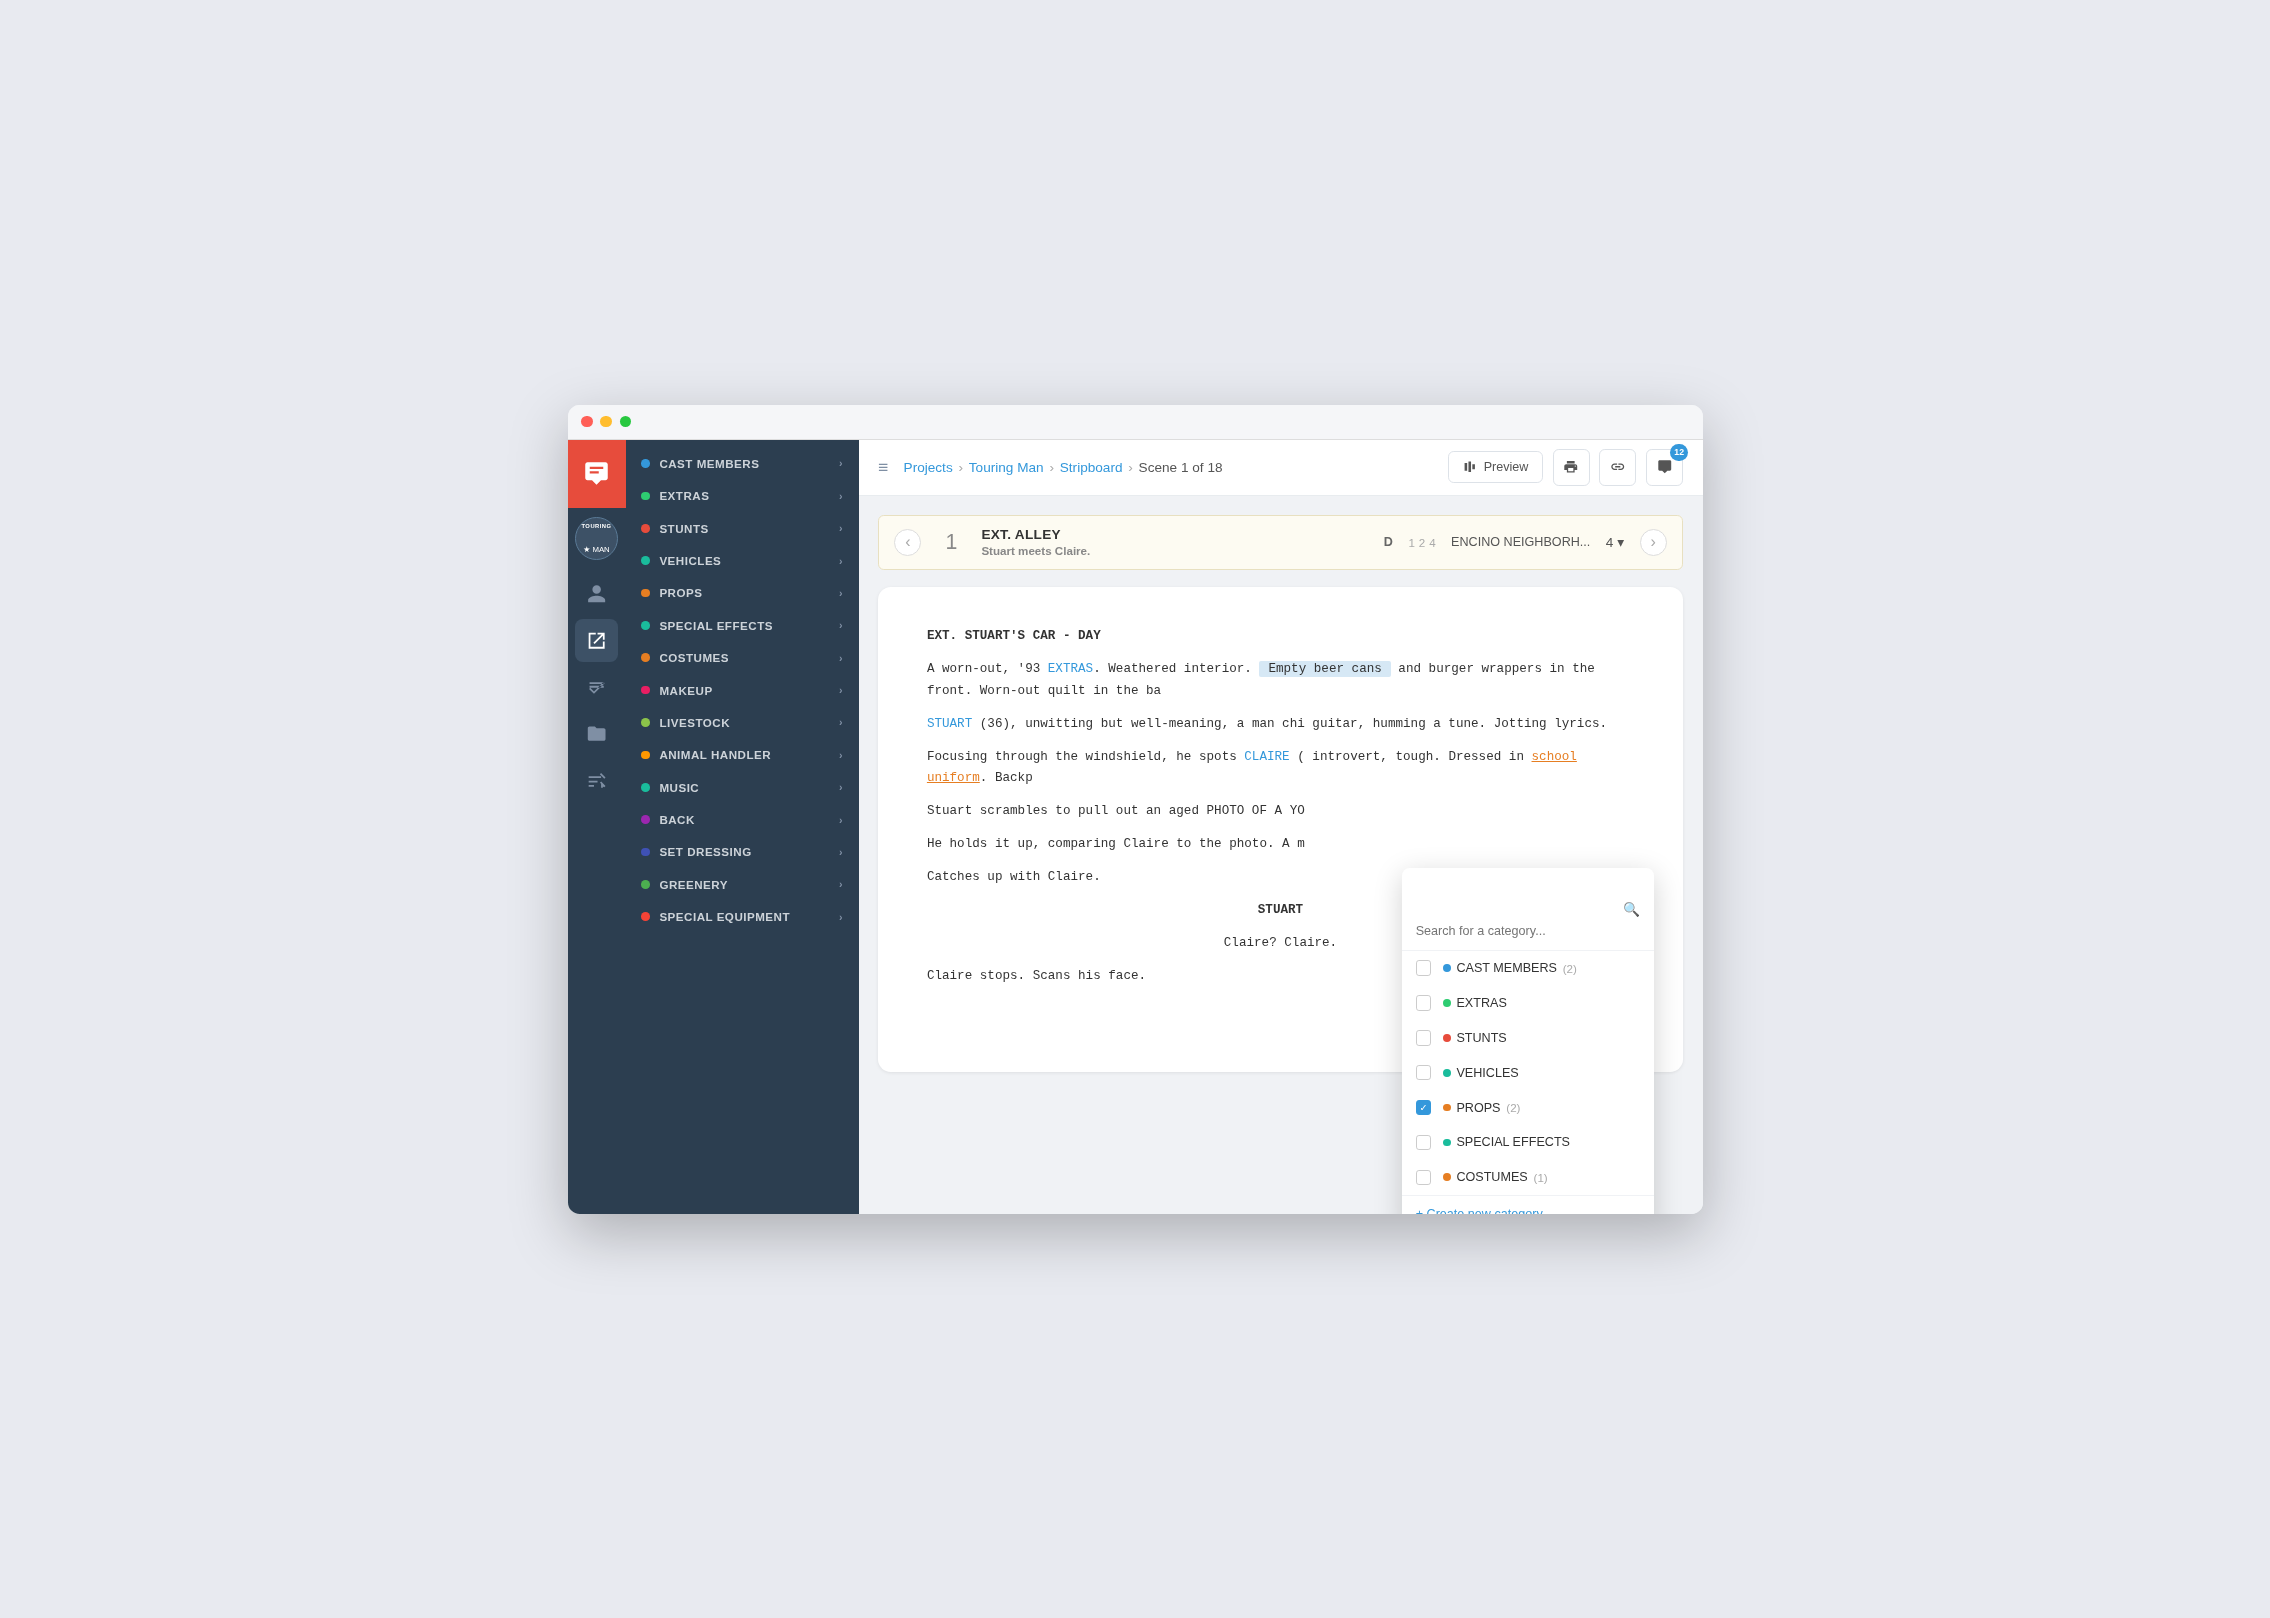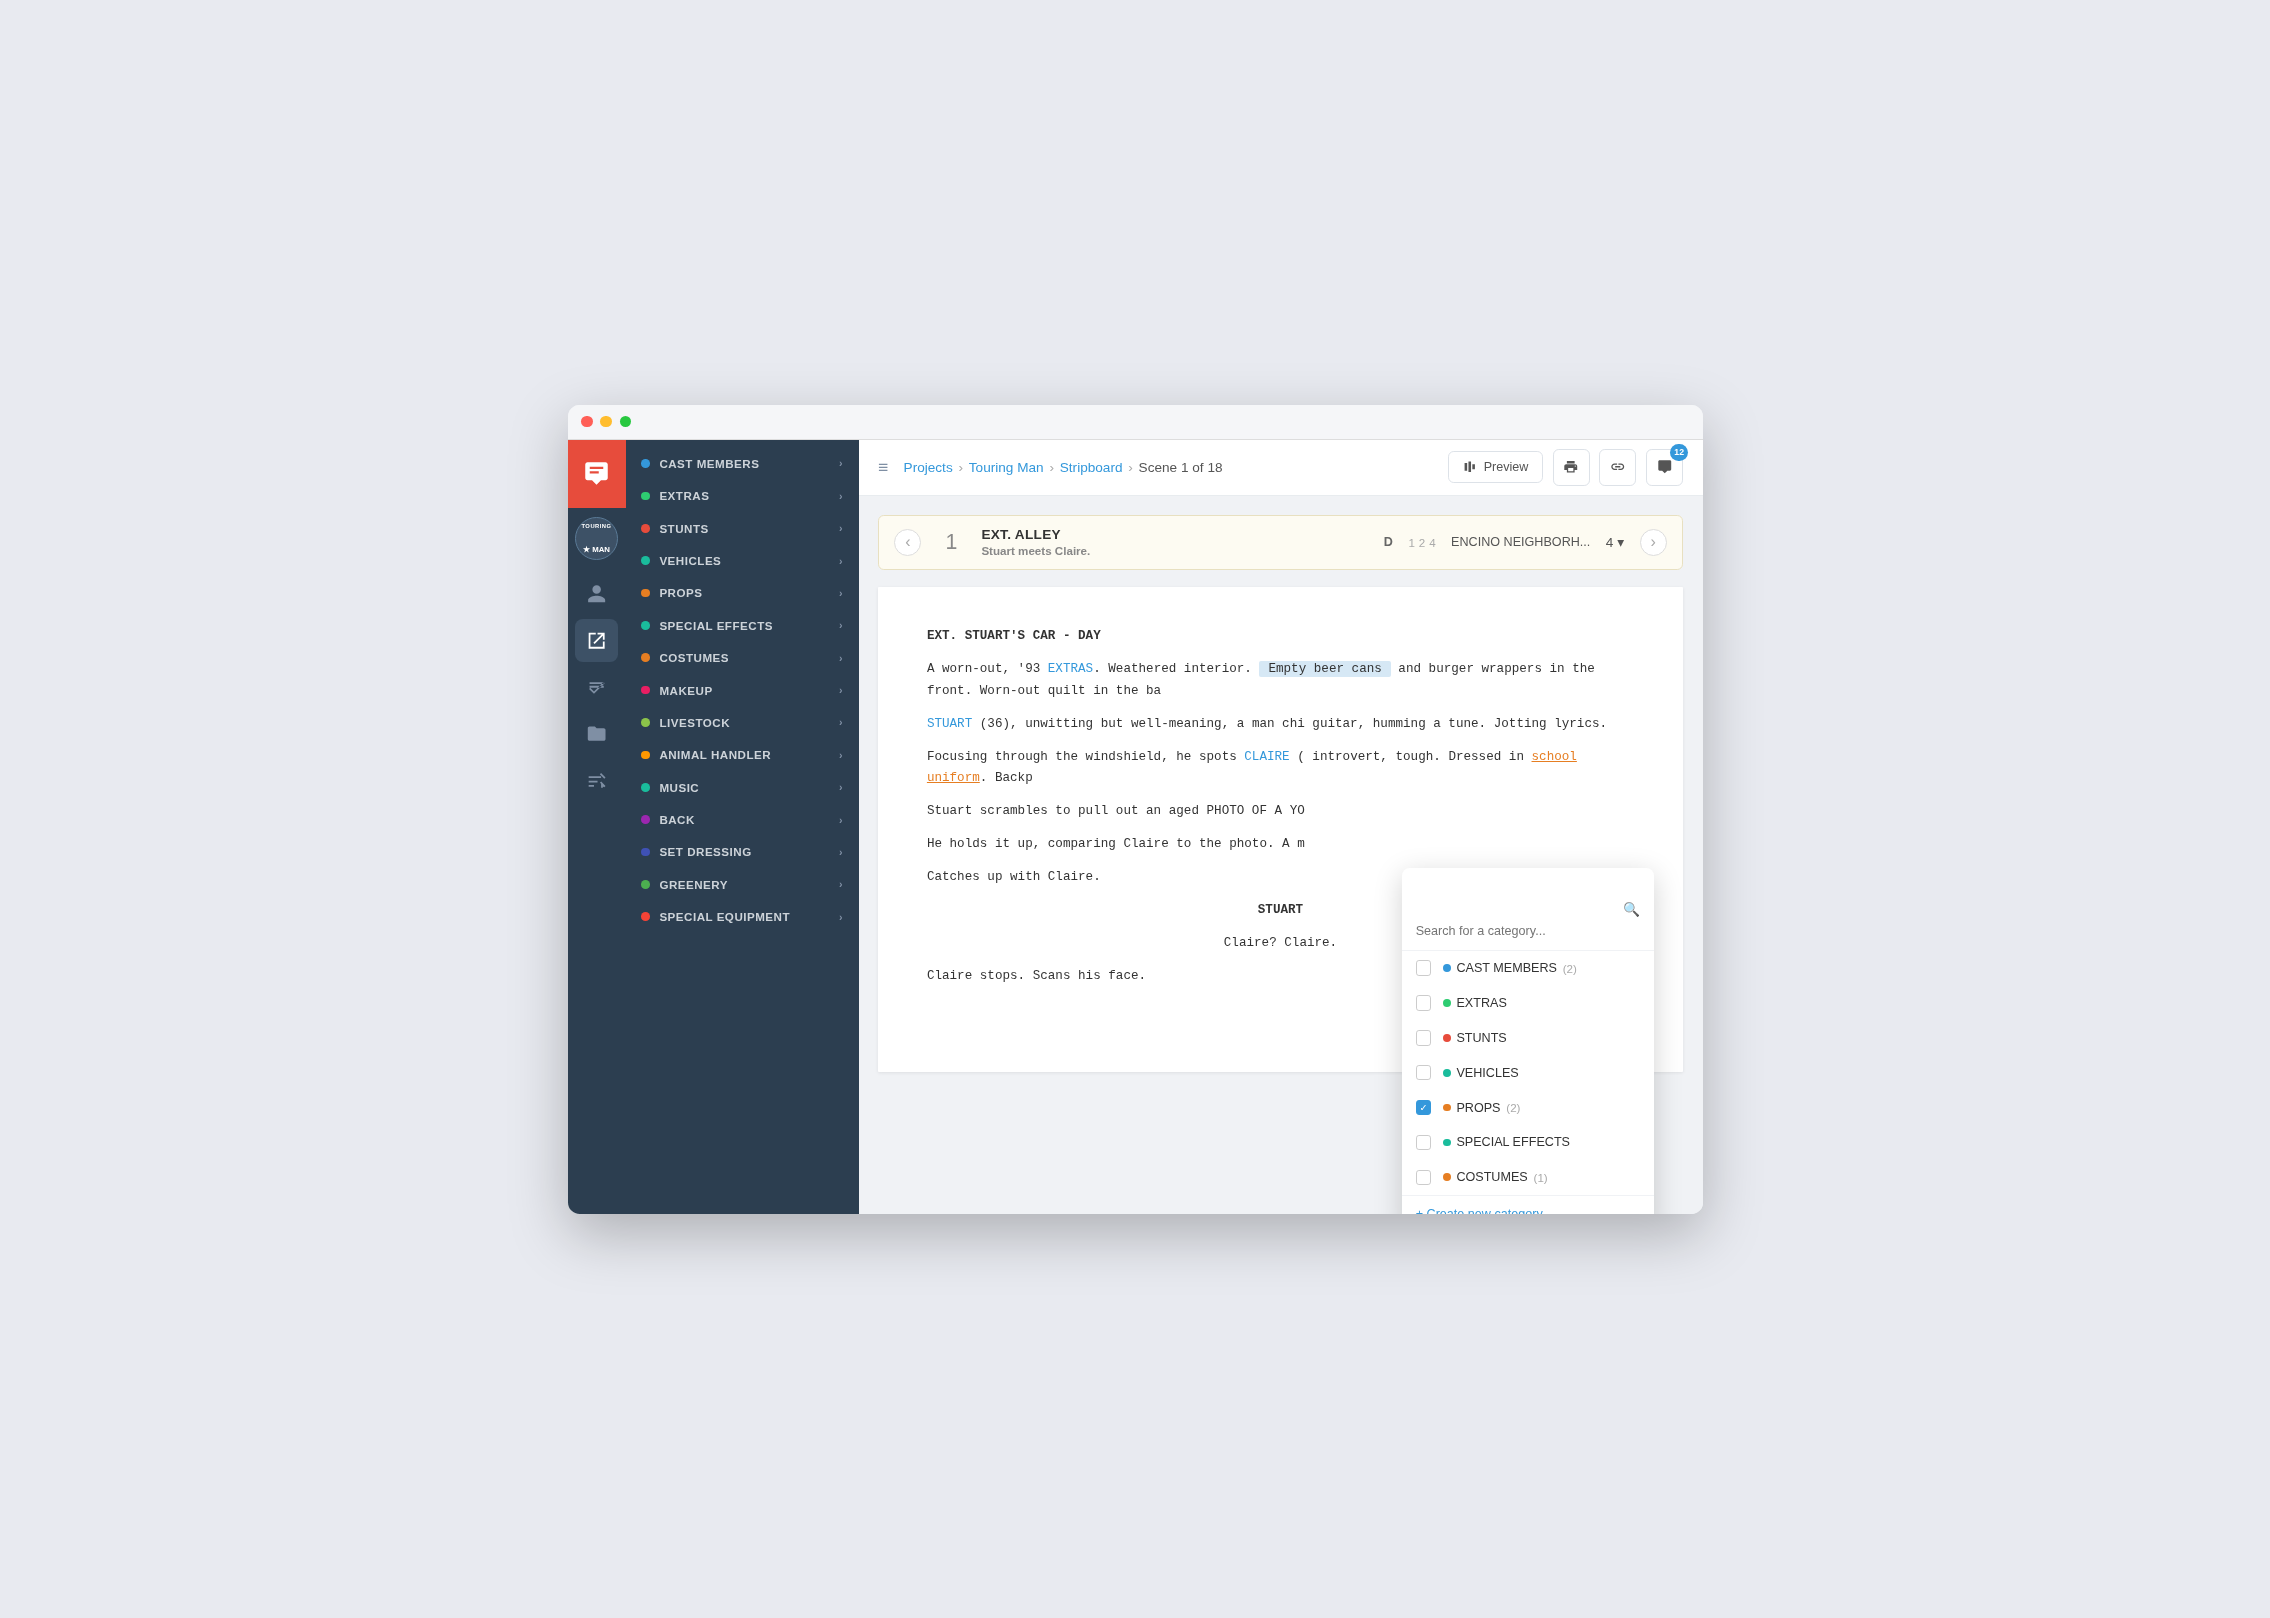--- a/index.html
+++ b/index.html
@@ -351,21 +351,21 @@
       display: flex;
       align-items: center;
       justify-content: center;
       cursor: pointer;
       color: #aaa;
     }
 
     
     .script-container {
       background: white;
-      border-radius: 1px;
+      border-radius: 13px;
       padding: 39px 49px;
       min-height: 485px;
       position: relative;
       box-shadow: 0 1px 3.9px rgba(0,0,0,0.08);
     }
 
     .script-text {
       font-family: 'Courier New', Courier, monospace;
       font-size: 12.6px;
       line-height: 1.7;
@@ -517,21 +517,21 @@
 
         <svg width="27" height="27" viewBox="0 0 24 24" fill="white">
           <path d="M20 2H4c-1.1 0-2 .9-2 2v12c0 1.1.9 2 2 2h4l4 4 4-4h4c1.1 0 2-.9 2-2V4c0-1.1-.9-2-2-2zm-2 6H6V6h12v2zm-4 4H6v-2h8v2z"></path>
         </svg>
       </div>
 
       <div class="icon-nav">
 
         <div class="project-badge">
           <span style="font-size:5.8px;font-weight:800;letter-spacing:0.5px;">TOURING</span>
-          <span style="font-size:7.8px;font-weight:700;margin-top:16px;">★ MAN</span>
+          <span style="font-size:7.8px;font-weight:400;margin-top:16px;">★ MAN</span>
         </div>
 
         <div class="nav-icon-btn">
           <svg viewBox="0 0 24 24" fill="currentColor">
               <path d="M12 12c2.7 0 4.8-2.1 4.8-4.8S14.7 2.4 12 2.4 7.2 4.5 7.2 7.2 9.3 12 12 12zm0 2.4c-3.2 0-9.6 1.6-9.6 4.8v2.4h19.2v-2.4c0-3.2-6.4-4.8-9.6-4.8z"></path>
             </svg>
         </div>
         <div class="nav-icon-btn active">
           <svg viewBox="0 0 24 24" fill="currentColor">
               <path d="M3 3h8v2H5v14h14v-6h2v8H3V3zm10 0h8v8h-2V6.4l-9.3 9.3-1.4-1.4L17.6 5H13V3z"></path>

